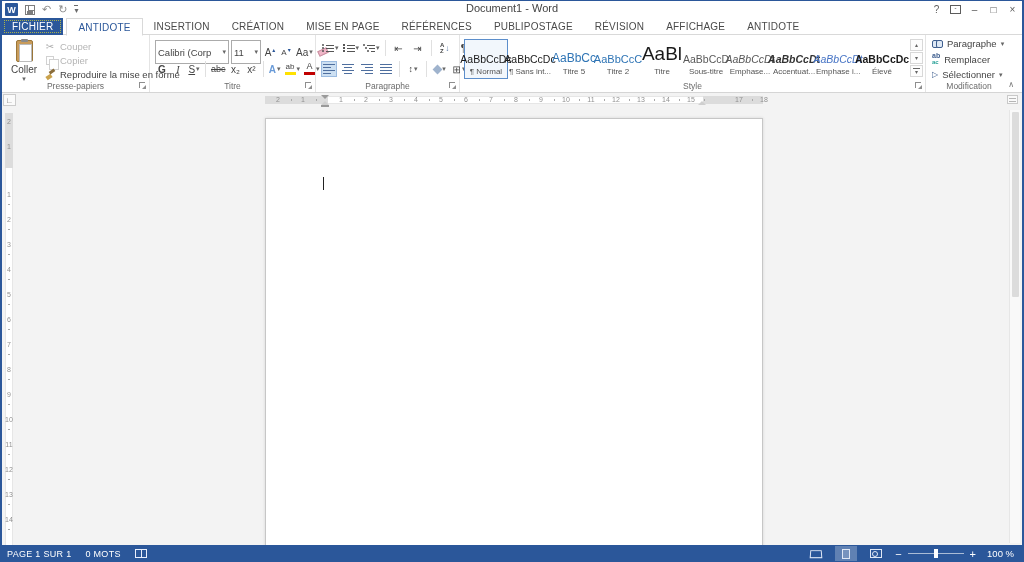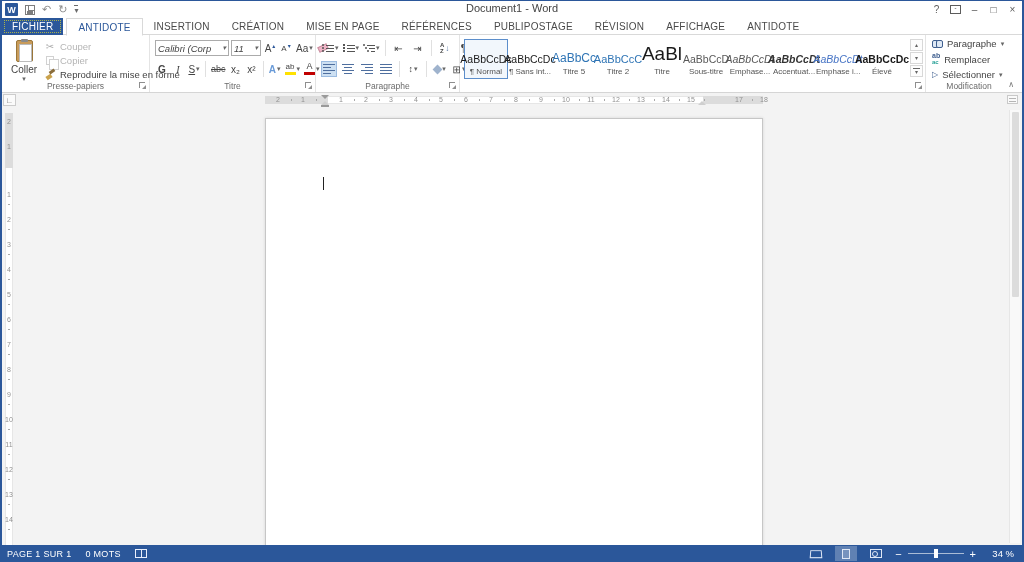--- a/index.html
+++ b/index.html
@@ -58,21 +58,21 @@
 .copy-ic::before{content:"";position:absolute;left:2px;top:2px;width:8px;height:9px;border:1px solid #9a9a9a;background:#fff;}
 .brush-ic{width:9px;height:9px;position:relative;}
 .brush-ic::before{content:"";position:absolute;left:0;bottom:0;width:6px;height:4px;background:#caa24c;transform:rotate(-35deg);}
 .brush-ic::after{content:"";position:absolute;right:0;top:0;width:6px;height:3px;background:#8a6d3b;transform:rotate(-35deg);}
 
 
 .g-font{left:148px;width:166px;}
 .frow{position:absolute;left:5px;display:flex;align-items:center;gap:2px;}
 .frow1{top:5px;}
 .frow2{top:26px;}
-.combo{height:16px;border:1px solid #ababab;background:#fff;font-size:9.5px;color:#444;display:flex;align-items:center;padding:0 2px;gap:2px;white-space:nowrap;overflow:hidden;font-style:italic;}
+.combo{height:24px;border:1px solid #ababab;background:#fff;font-size:9.5px;color:#444;display:flex;align-items:center;padding:0 2px;gap:2px;white-space:nowrap;overflow:hidden;}
 .combo .dd{margin-left:auto;}
 .fbtn{min-width:14px;height:16px;display:flex;align-items:center;justify-content:center;font-size:10px;color:#444;gap:1px;padding:0 1px;}
 .sup-a{font-size:6px;color:#2b579a;margin-top:-6px;}
 .u{text-decoration:underline;}
 .st{text-decoration:line-through;font-size:9px;}
 .bold{font-weight:bold;}
 .it{font-style:italic;font-family:"Liberation Serif",serif;}
 .fx{color:#6a9bd8;font-weight:bold;}
 .bar-btn{display:flex;flex-direction:column;align-items:center;line-height:9px;height:14px;}
 .bar{width:11px;height:3px;margin-top:1px;}
@@ -455,20 +455,21 @@
           </div>
         </div>
       <div class="gal-scroll">
         <span class="gal-btn">▴</span>
         <span class="gal-btn">▾</span>
         <span class="gal-btn gal-more">
             <i></i>
             <span>▾</span>
           </span>
       </div>
+      <div class="glabel">Style</div>
       <span class="launcher"></span>
     </div>
 
     <div class="group g-edit">
       <div class="erow">
         <span class="binoc"></span>
         <span>Paragraphe</span>
         <span class="dd">▾</span>
       </div>
       <div class="erow">
@@ -596,16 +597,16 @@
       <span class="view-btn">
           <span class="vm-web"></span>
         </span>
       <div class="zoomctl">
         <span class="zbtn">−</span>
         <span class="ztrack">
             <span class="zthumb"></span>
           </span>
         <span class="zbtn">+</span>
       </div>
-      <span class="zoom-level">34 %</span>
+      <span class="zoom-level">100 %</span>
     </div>
   </div>
 </div>
 
 </body></html>

